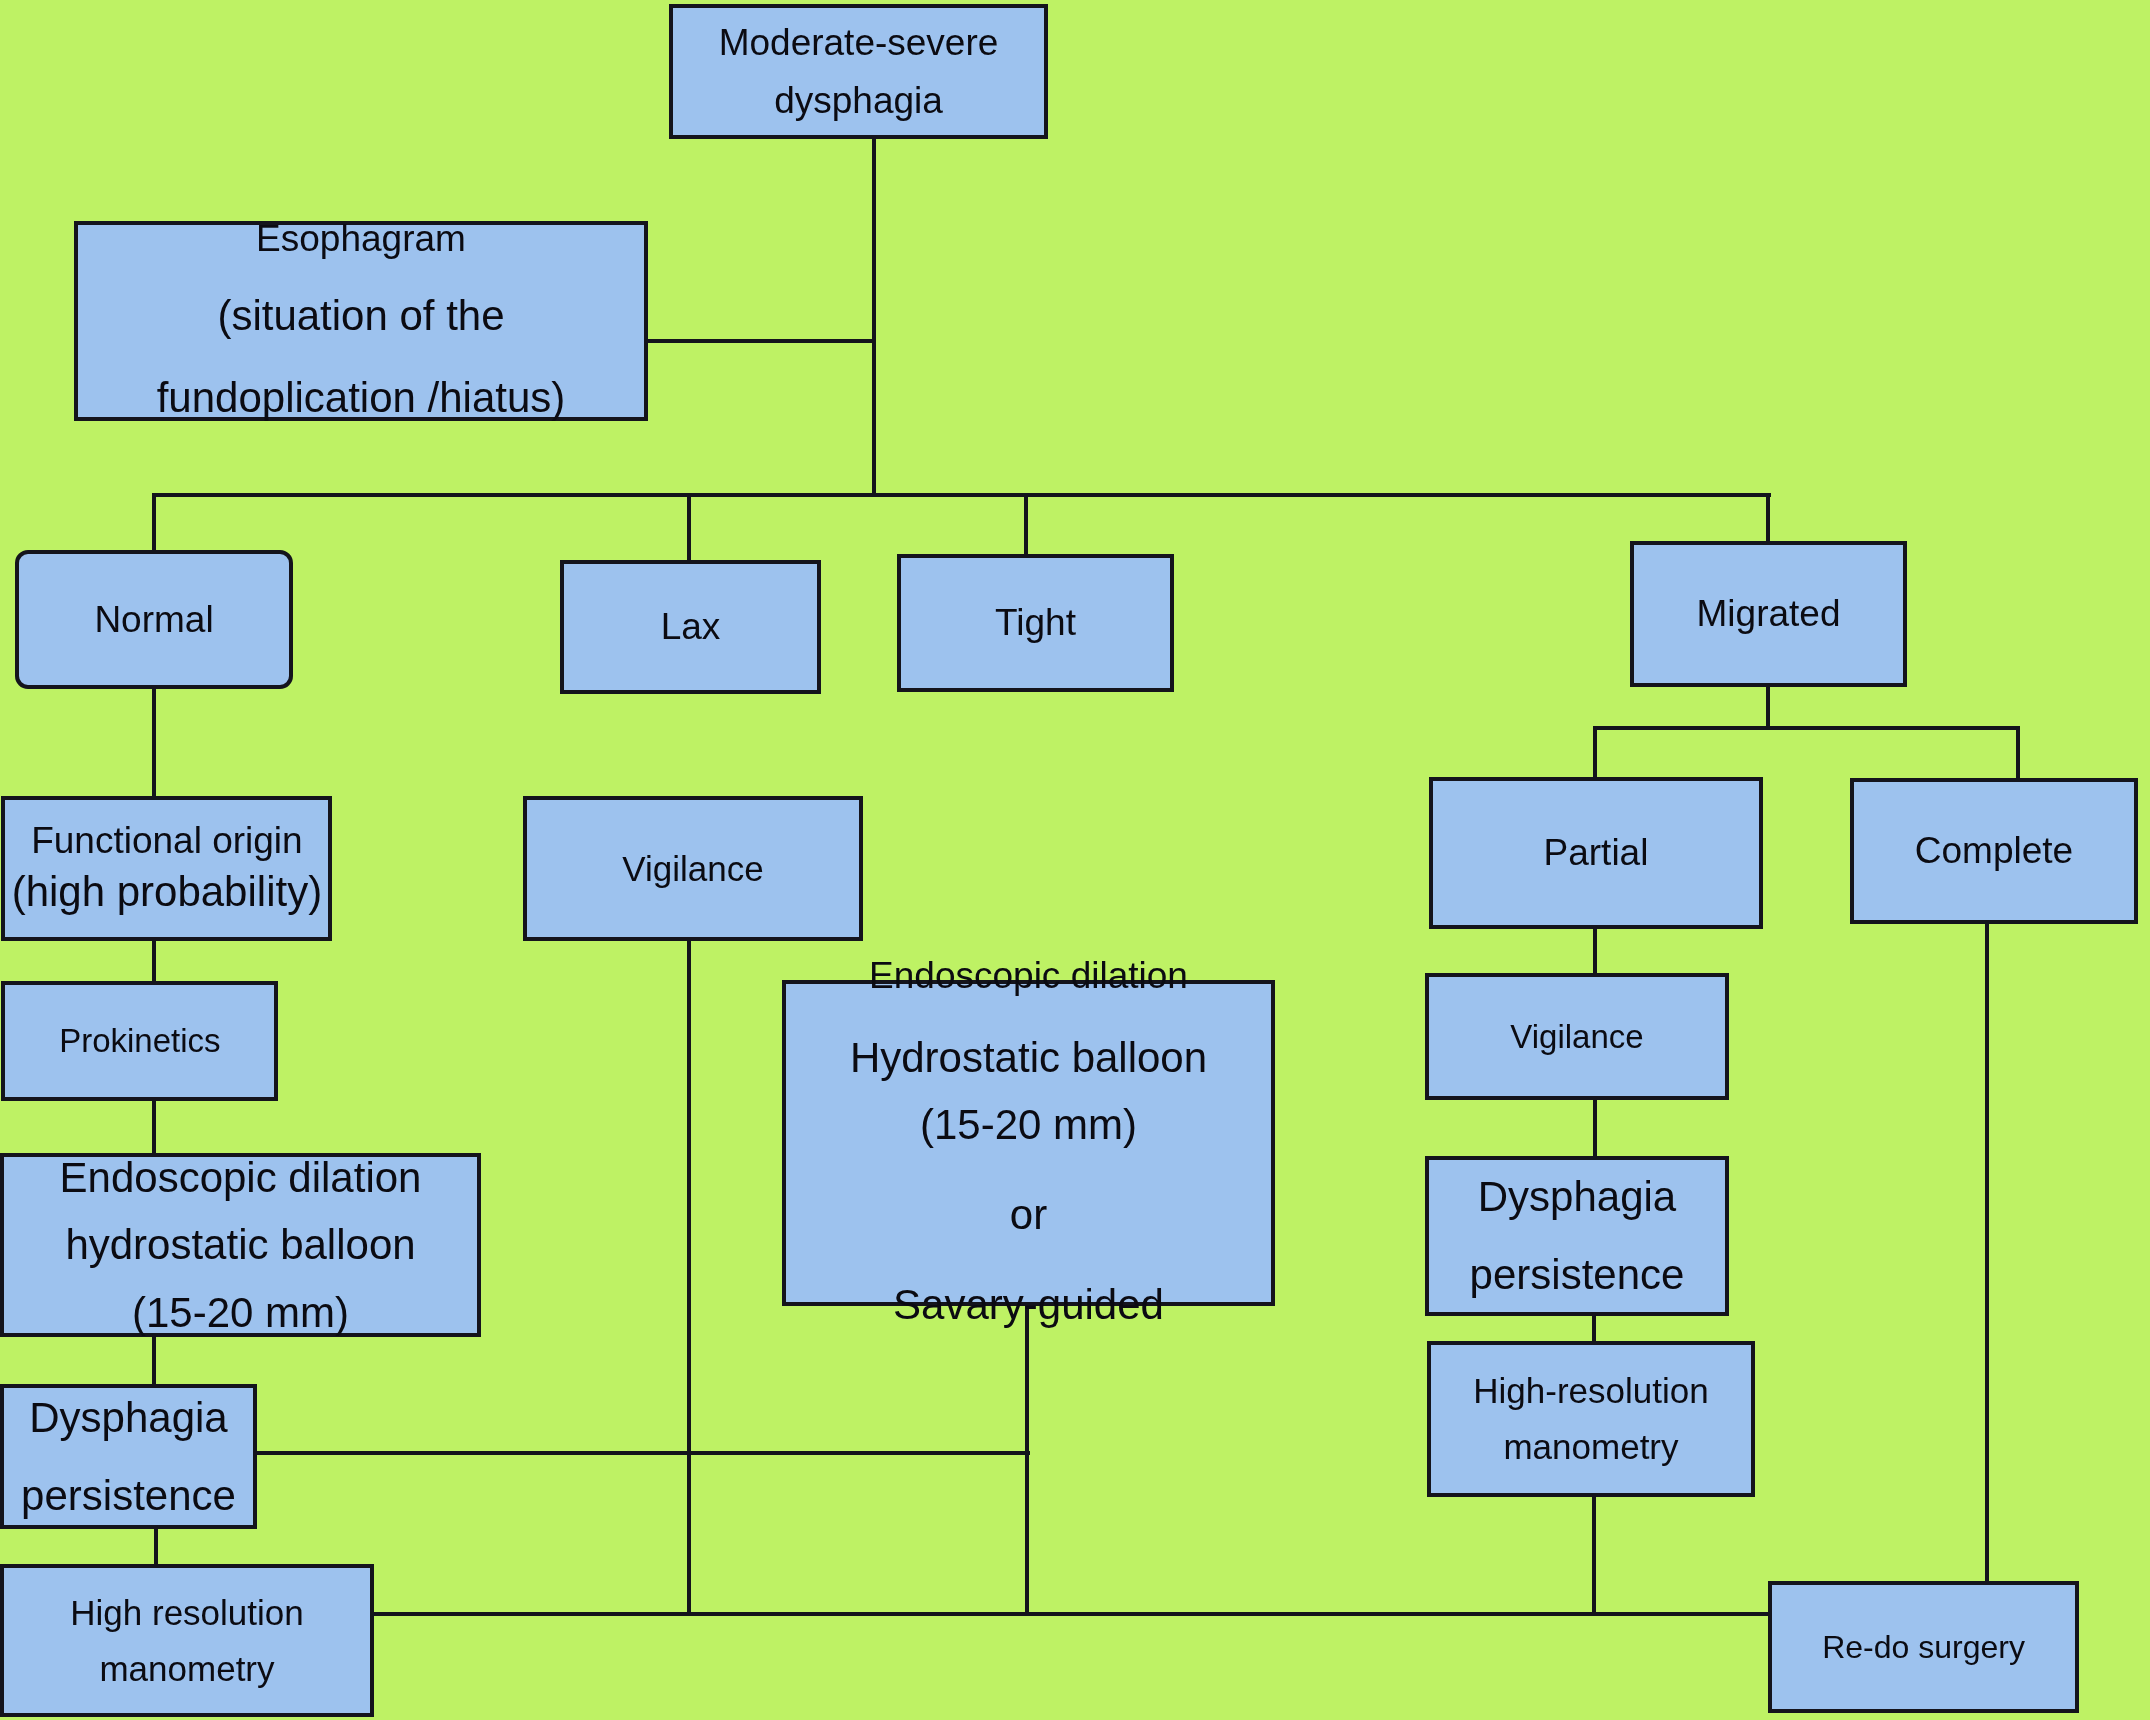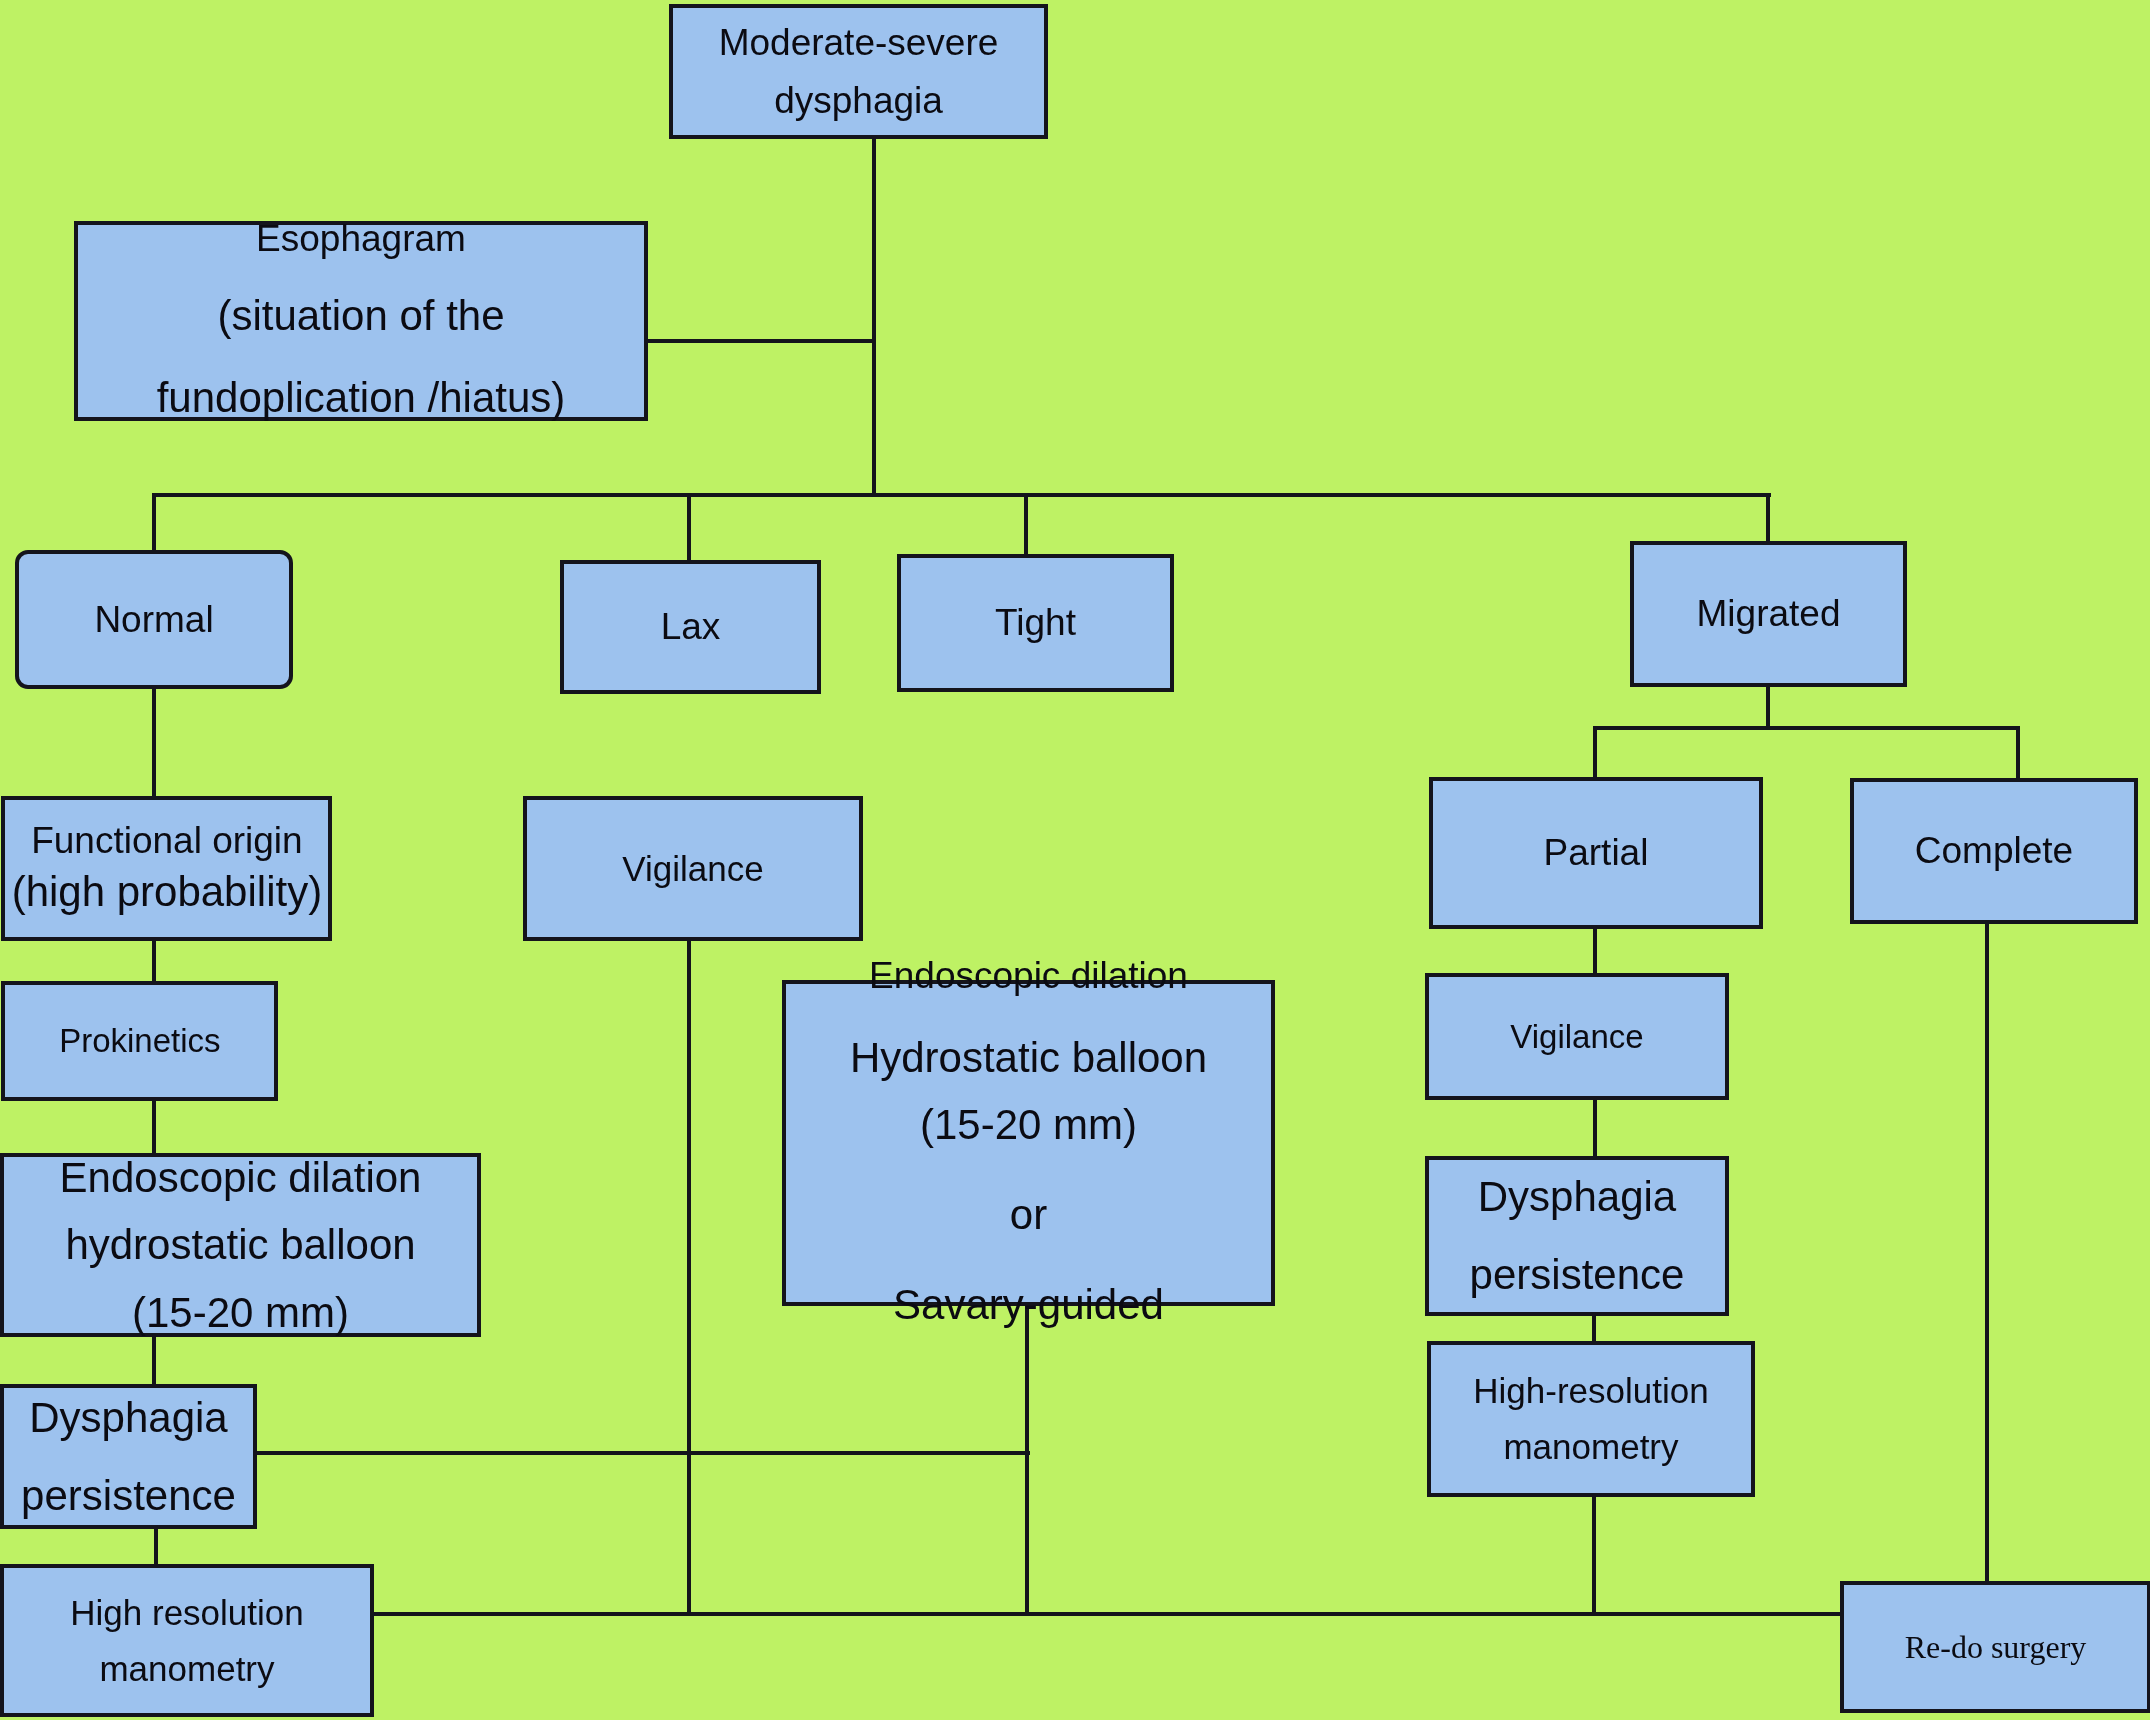--- a/index.html
+++ b/index.html
@@ -147,18 +147,18 @@
   <div class="node" style="left:1425px;top:1156px;width:304px;height:160px;">
     <span class="t-md wide-gap">Dysphagia</span>
     <span class="t-md wide-gap">persistence</span>
   </div>
 
   <div class="node" style="left:1427px;top:1341px;width:328px;height:156px;">
     <span class="t-lg">High-resolution</span>
     <span class="t-lg">manometry</span>
   </div>
 
-  <div class="node" style="left:1840px;top:1581px;width:311px;height:132px;font-family:Liberation Serif, serif;">
+  <div class="node" style="left:1768px;top:1581px;width:311px;height:132px;">
     <span class="t-47">Re-do surgery</span>
   </div>
 
 </div>
 
 
 </body></html>

